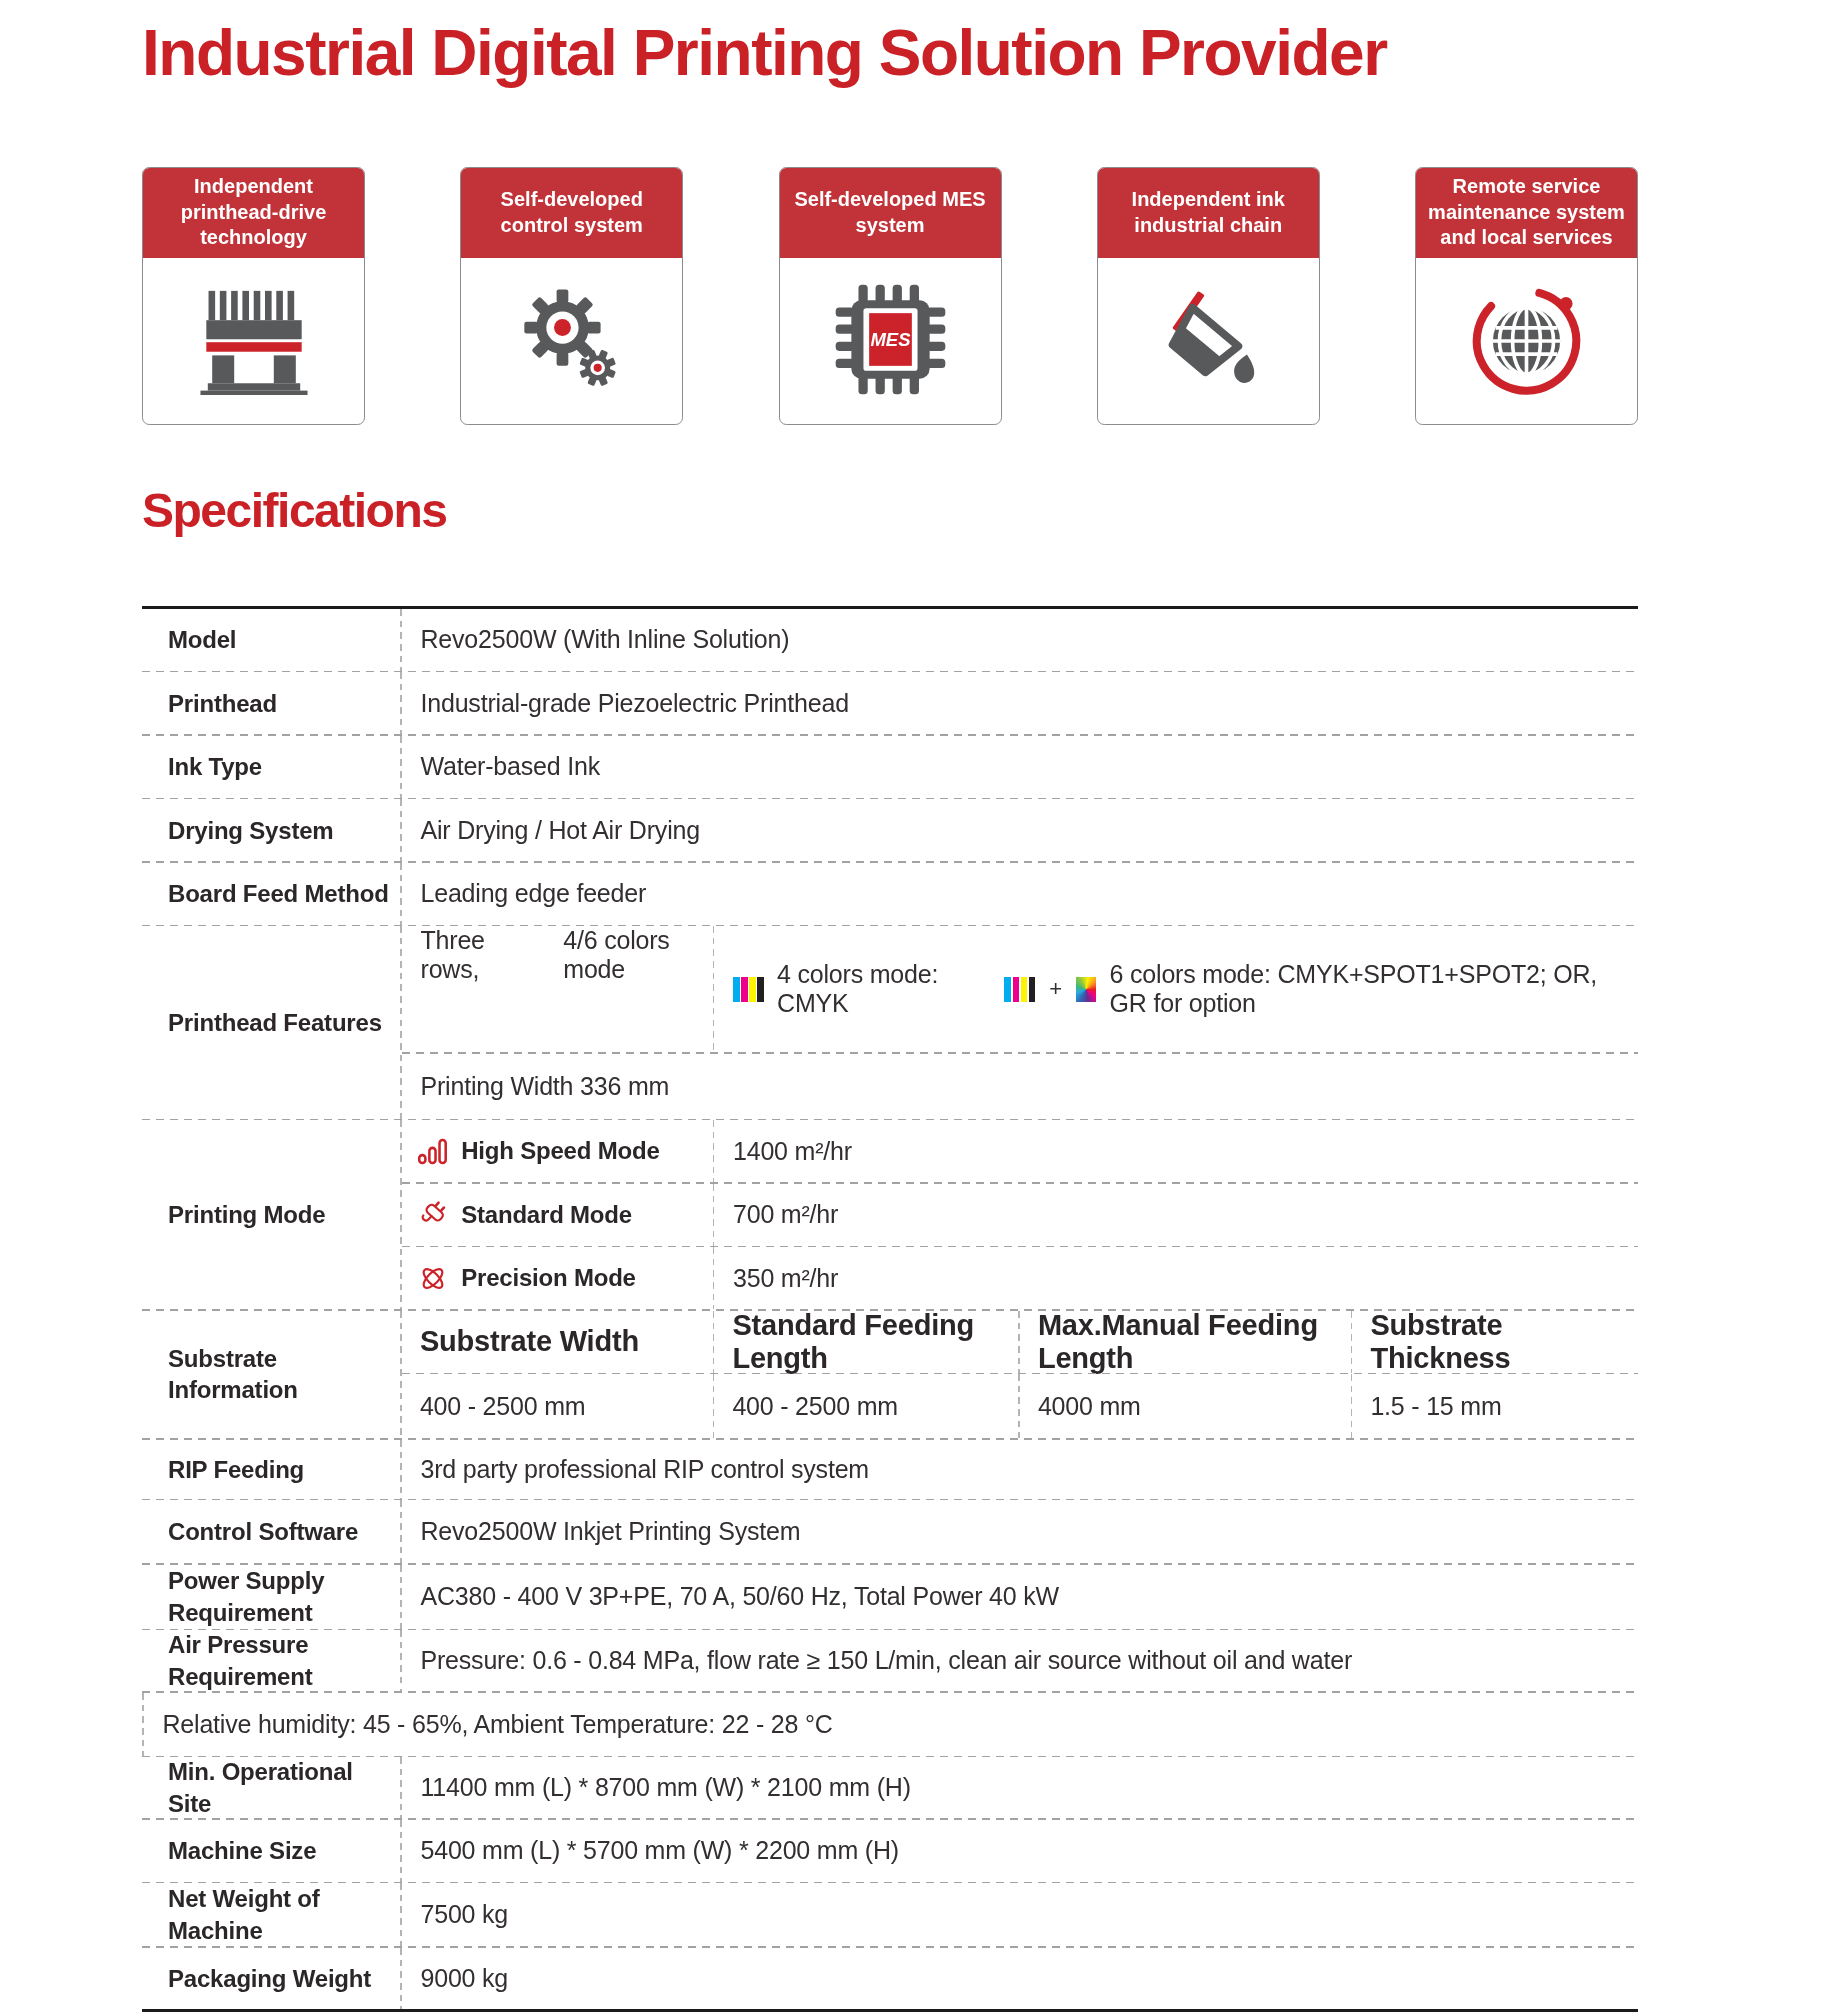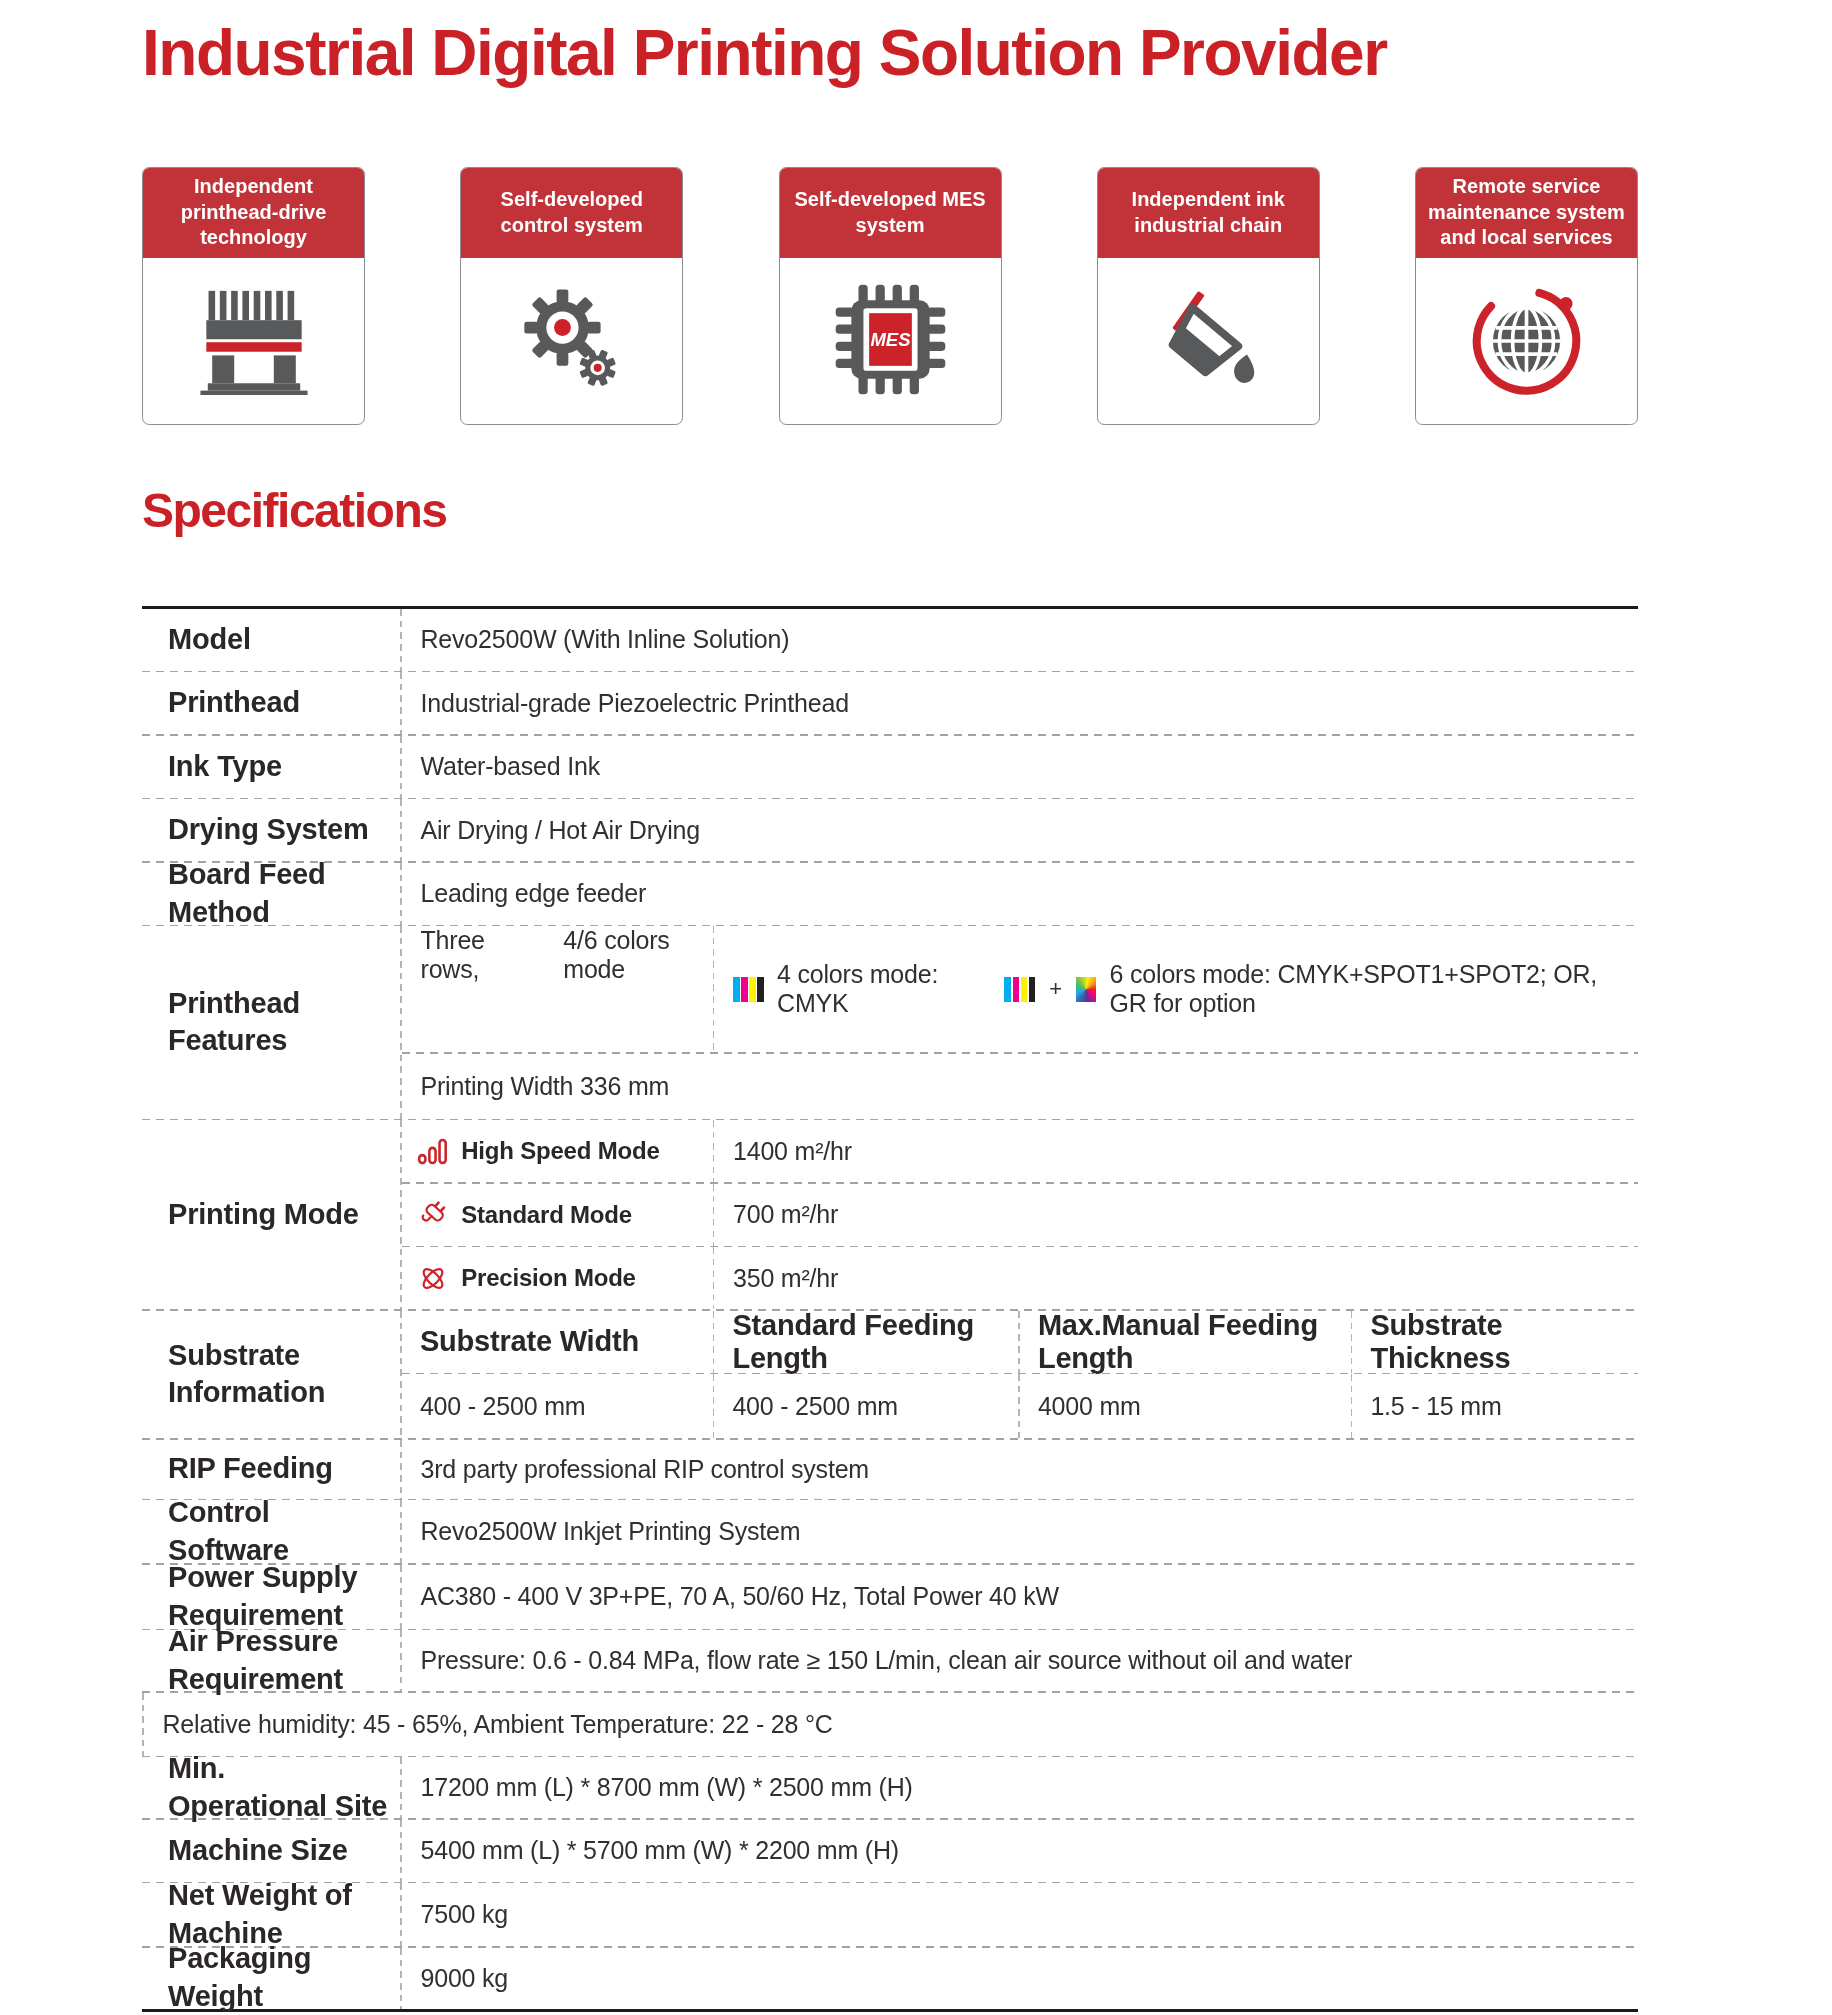--- a/index.html
+++ b/index.html
@@ -14,21 +14,21 @@
   
   .cards{margin-top:82px;display:flex;justify-content:space-between;}
   .card{width:223px;height:258px;border:1.5px solid #8a8c8f;border-radius:7.3px;background:#fff;box-sizing:border-box;overflow:hidden;}
   .card-head{height:90px;background:#c13338;color:#ffffff;display:flex;align-items:center;justify-content:center;text-align:center;font-size:20px;font-weight:700;line-height:1.28;padding:0 10.3px;box-sizing:border-box;}
   .card-body{height:164px;display:flex;align-items:center;justify-content:center;}
 
   
   .spec-table{margin-top:71px;border-top:3.7px solid #1b1b1b;border-bottom:3.7px solid #1b1b1b;}
   .t-row{display:flex;align-items:stretch;}
   .cell{box-sizing:border-box;display:flex;align-items:center;font-size:25px;letter-spacing:-0.2px;color:#332f30;}
-  .label{width:258px;padding-left:26px;padding-right:10.3px;font-weight:700;font-size:29px;line-height:1.3;color:#2b2728;}
+  .label{width:258px;padding-left:26px;padding-right:10.3px;font-weight:700;font-size:24px;line-height:1.3;color:#2b2728;}
   .value{flex:1;padding-left:19px;}
   .vsep{width:1.5px;flex:0 0 1.5px;background:repeating-linear-gradient(180deg,#b4b4b4 0 6.6px,transparent 6.6px 11.7px);}
   .hsep{height:1.5px;background:repeating-linear-gradient(90deg,#a2a2a2 0 8px,transparent 8px 14px);}
   .stack{flex:1;display:flex;flex-direction:column;}
   .sub-row{display:flex;align-items:stretch;}
   .w423{width:311px;flex:0 0 311px;}
   .w414{width:304px;flex:0 0 304px;}
   .w451{width:331px;flex:0 0 331px;}
   .w389{width:286px;flex:0 0 286px;}
   .pf-left{align-items:flex-start;justify-content:center;gap:32px;padding-left:19px;}
@@ -375,21 +375,21 @@
 
     <div class="t-row" style="height:63px">
       <div class="vsep"></div>
       <div class="cell value">Relative humidity: 45 - 65%, Ambient Temperature: 22 - 28 °C</div>
     </div>
     <div class="hsep"></div>
 
     <div class="t-row" style="height:61px">
       <div class="cell label">Min. Operational Site</div>
       <div class="vsep"></div>
-      <div class="cell value">17200 mm (L) * 8700 mm (W) * 2500 mm (H)</div>
+      <div class="cell value">11400 mm (L) * 8700 mm (W) * 2100 mm (H)</div>
     </div>
     <div class="hsep"></div>
 
     <div class="t-row" style="height:62px">
       <div class="cell label">Machine Size</div>
       <div class="vsep"></div>
       <div class="cell value">5400 mm (L) * 5700 mm (W) * 2200 mm (H)</div>
     </div>
     <div class="hsep"></div>
 

